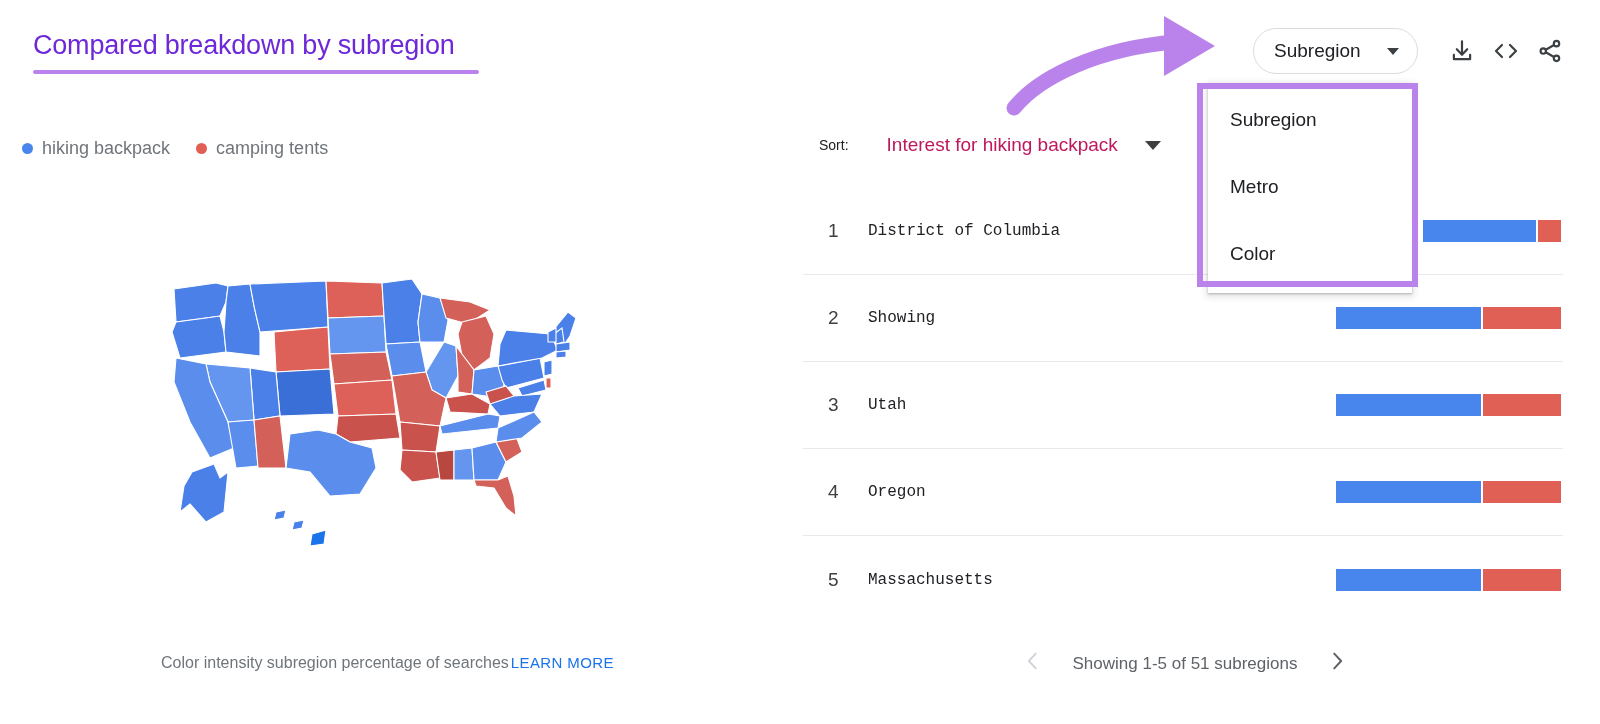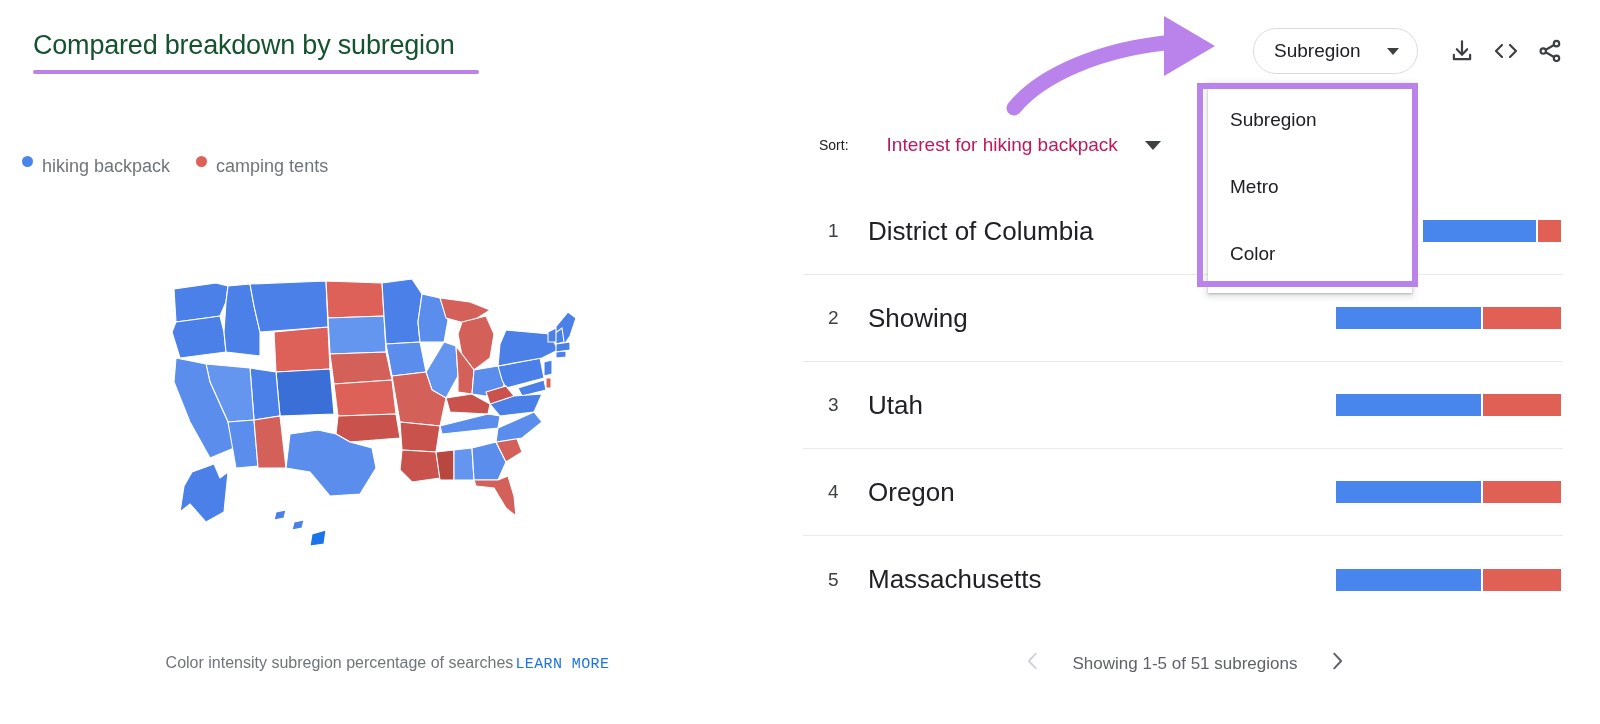--- a/index.html
+++ b/index.html
@@ -14,21 +14,21 @@
     position: relative;
     overflow: hidden;
   }
 
   
   .page-title {
     position: absolute;
     left: 33px; top: 30px;
     font-size: 27px;
     font-weight: 400;
-    color: #14532d;
+    color: #6d28d9;
     letter-spacing: -0.2px;
     white-space: nowrap;
   }
   .title-underline {
     position: absolute;
     left: 33px; top: 70px;
     width: 446px; height: 4px;
     background: #b983eb;
     border-radius: 2px;
   }
@@ -36,23 +36,22 @@
   
   .legend {
     position: absolute;
     left: 22px; top: 138px;
     display: flex;
     align-items: center;
     gap: 26px;
   }
   .legend-item {
     display: flex;
-    align-items: flex-start;
+    align-items: center;
     gap: 9px;
-    margin-top: 18px;
   }
   .legend-dot {
     width: 11px; height: 11px;
     border-radius: 50%;
     display: inline-block;
     flex: 0 0 auto;
   }
   .legend-label {
     font-size: 18px;
     color: #70757a;
@@ -181,24 +180,25 @@
   }
   .rank-row:last-child { border-bottom: none; }
   .rank-num {
     width: 47px;
     font-size: 19px;
     color: #3c4043;
     text-align: left;
     padding-left: 25px;
   }
   .rank-name {
-    font-size: 26px;
+    font-size: 16px;
     color: #202124;
     white-space: nowrap;
     padding-left: 18px;
+    font-family: Liberation Mono, monospace;
   }
   .rank-bar {
     position: absolute;
     right: 2px;
     top: 50%;
     transform: translateY(-50%);
     height: 22px;
     display: flex;
     justify-content: flex-end;
   }
@@ -214,21 +214,20 @@
     text-align: center;
     font-size: 16px;
     color: #70757a;
   }
   .map-footer .learn-more {
     color: #1a73e8;
     font-size: 15px;
     letter-spacing: .4px;
     cursor: pointer;
     margin-left: 2px;
-    font-family: Liberation Mono, monospace;
   }
 
   .pager {
     position: absolute;
     left: 1020px; top: 648px;
     width: 330px;
     display: flex;
     align-items: flex-end;
     justify-content: space-between;
   }

